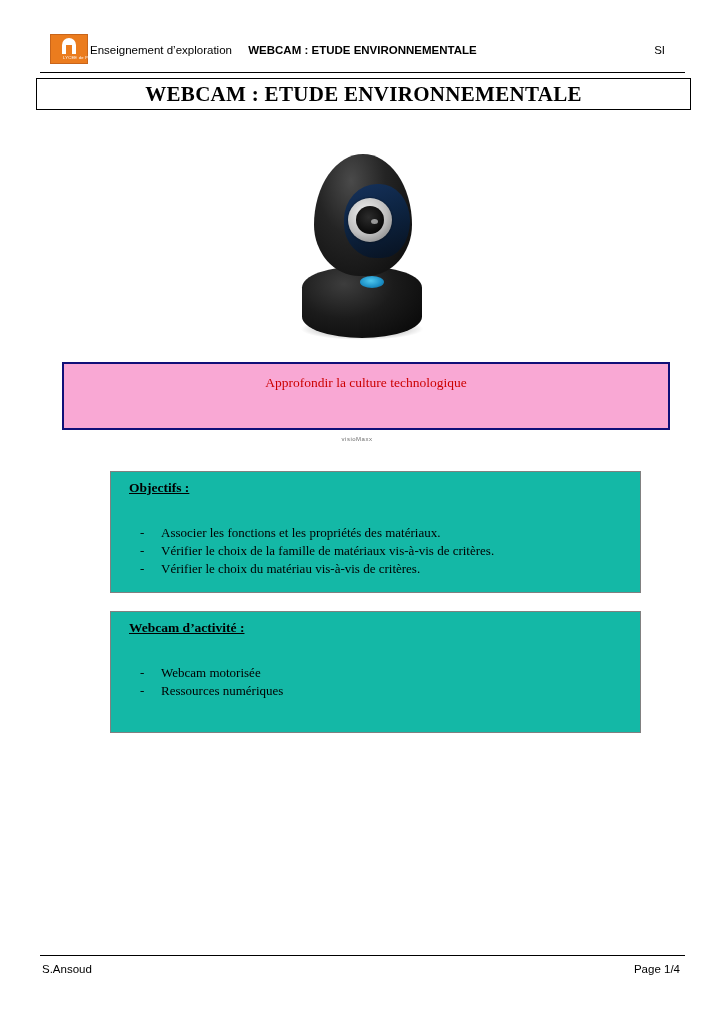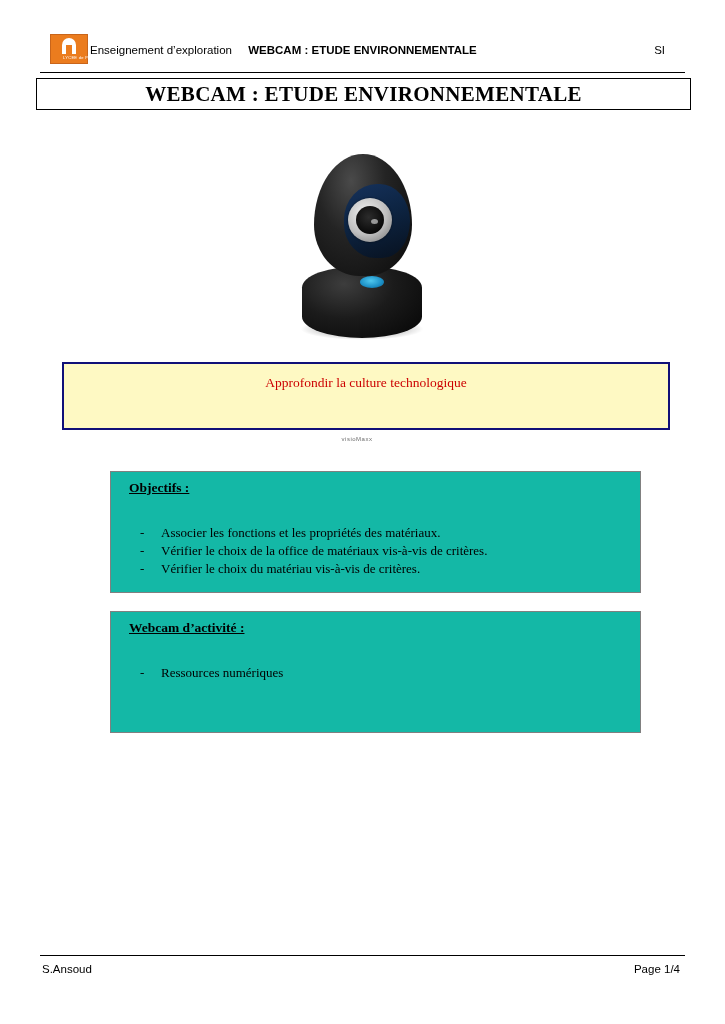--- a/index.html
+++ b/index.html
@@ -243,21 +243,21 @@
     letter-spacing: 0.5px;
   }
 
   
   .callout {
     position: absolute;
     left: 62px;
     top: 362px;
     width: 608px;
     height: 68px;
-    background: #fef9c3;
+    background: #f9a8d4;
     border: 2px solid #101078;
     box-sizing: border-box;
   }
   .callout-shadow {
     position: absolute;
     left: 66px;
     top: 366px;
     width: 608px;
     height: 68px;
     background: #101078;
@@ -386,28 +386,29 @@
 
   <div class="callout-shadow"></div>
   <div class="callout">
     <div class="callout-line l1">Approfondir la culture technologique</div>
   </div>
 
   <div class="section section-objectifs">
     <div class="section-title">Objectifs :</div>
     <div class="bullets">
       <div class="bullet">Associer les fonctions et les propriétés des matériaux.</div>
-      <div class="bullet">Vérifier le choix de la office de matériaux vis-à-vis de critères.</div>
+      <div class="bullet">Vérifier le choix de la famille de matériaux vis-à-vis de critères.</div>
       <div class="bullet">Vérifier le choix du matériau vis-à-vis de critères.</div>
     </div>
   </div>
 
   <div class="section section-support">
     <div class="section-title">Webcam d’activité :</div>
     <div class="bullets">
+      <div class="bullet">Webcam motorisée</div>
       <div class="bullet">Ressources numériques</div>
     </div>
   </div>
 
   <div class="footer-rule"></div>
   <div class="footer-left">S.Ansoud</div>
   <div class="footer-right">Page 1/4</div>
 
 </div>
 

